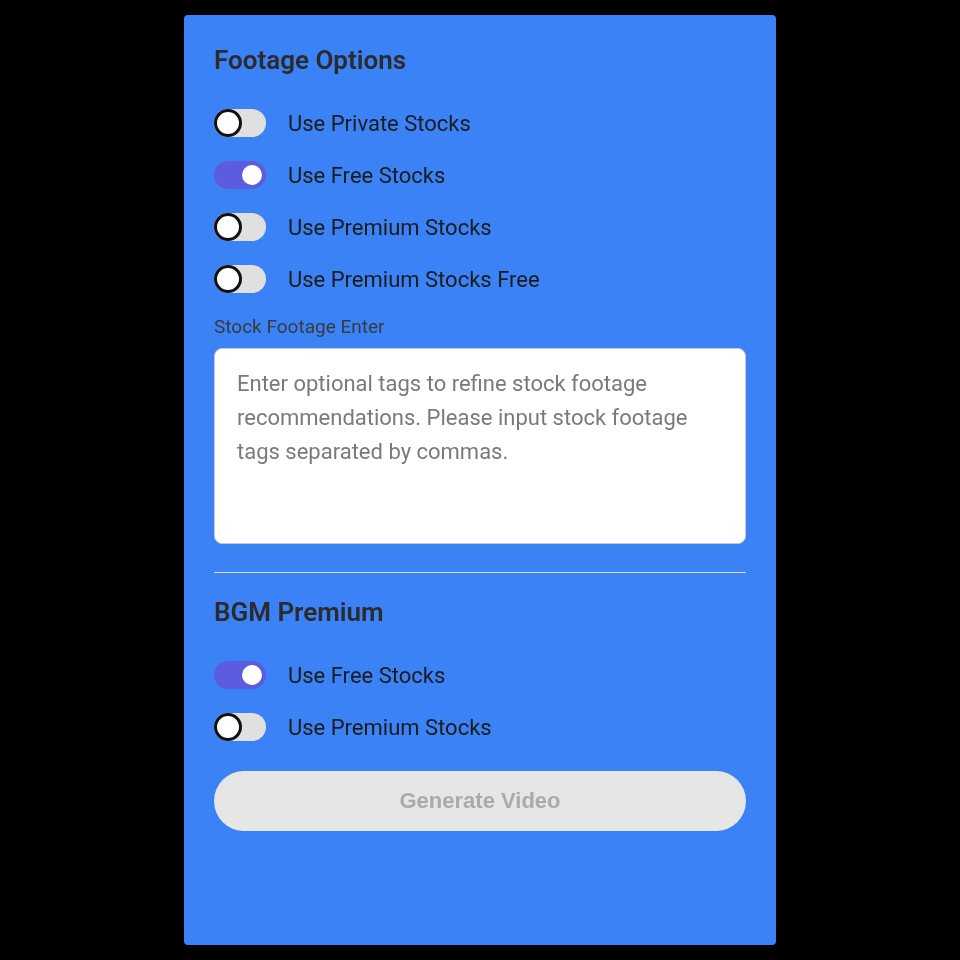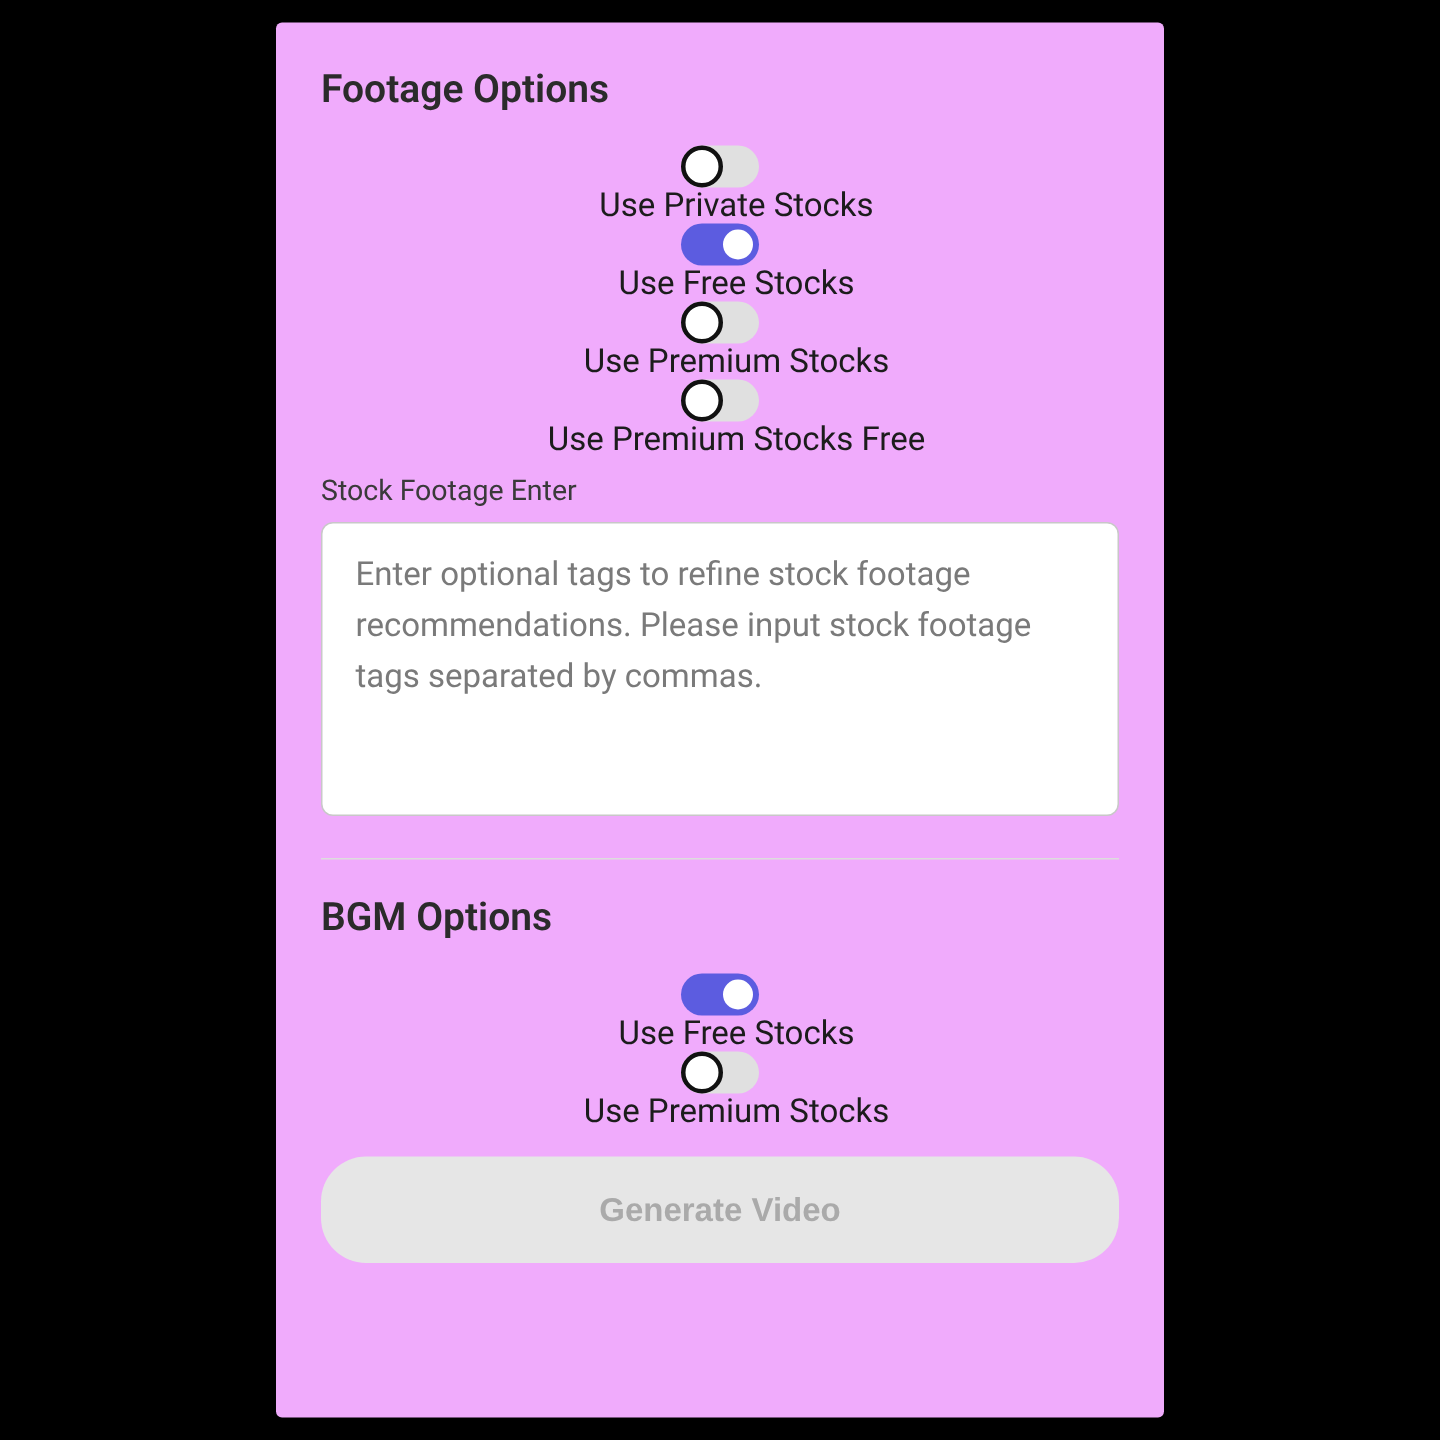--- a/index.html
+++ b/index.html
@@ -9,38 +9,37 @@
       height: 960px;
       background: #000;
       font-family: -apple-system, BlinkMacSystemFont, "Segoe UI", Roboto, Helvetica, Arial, sans-serif;
       display: flex;
       align-items: center;
       justify-content: center;
     }
     .card {
       width: 592px;
       height: 930px;
-      background: #f0abfc;
+      background: #3b82f6;
       border-radius: 4px;
       box-shadow: 10px 10px 26px rgba(0,0,0,0.5);
       padding: 30px 30px 20px 30px;
       position: relative;
     }
     .section-title {
       font-size: 26px;
       font-weight: 600;
       color: #2b2b2b;
       margin: 0 0 22px 0;
     }
     .toggle-list { }
     .toggle-row {
       display: flex;
       align-items: center;
       height: 52px;
-      flex-direction: column;
     }
     .toggle {
       position: relative;
       width: 52px;
       height: 28px;
       border-radius: 14px;
       flex-shrink: 0;
     }
     .toggle.off {
       background: #e0e0e0;
@@ -93,21 +92,21 @@
       outline: none;
     }
     .textarea::placeholder { color:#7a7a7a; }
     .divider {
       border: none;
       border-top: 1.5px solid #ddd;
       margin: 24px 0 24px 0;
     }
     .generate-btn {
       width: 100%;
-      height: 71px;
+      height: 60px;
       border: none;
       border-radius: 30px;
       background: #e6e6e6;
       color: #aaa;
       font-size: 22px;
       font-weight: 600;
       margin-top: 18px;
       cursor: default;
     }
   </style>
@@ -143,21 +142,21 @@
         </div>
       <div class="toggle-label">Use Premium Stocks Free</div>
     </div>
   </div>
 
   <div class="field-label">Stock Footage Enter</div>
   <textarea class="textarea" placeholder="Enter optional tags to refine stock footage recommendations. Please input stock footage tags separated by commas." style=""></textarea>
 
   <hr class="divider">
 
-  <div class="section-title">BGM Options</div>
+  <div class="section-title">BGM Premium</div>
 
   <div class="toggle-list">
     <div class="toggle-row">
       <div class="toggle on">
           <div class="knob"></div>
         </div>
       <div class="toggle-label">Use Free Stocks</div>
     </div>
     <div class="toggle-row">
       <div class="toggle off">

